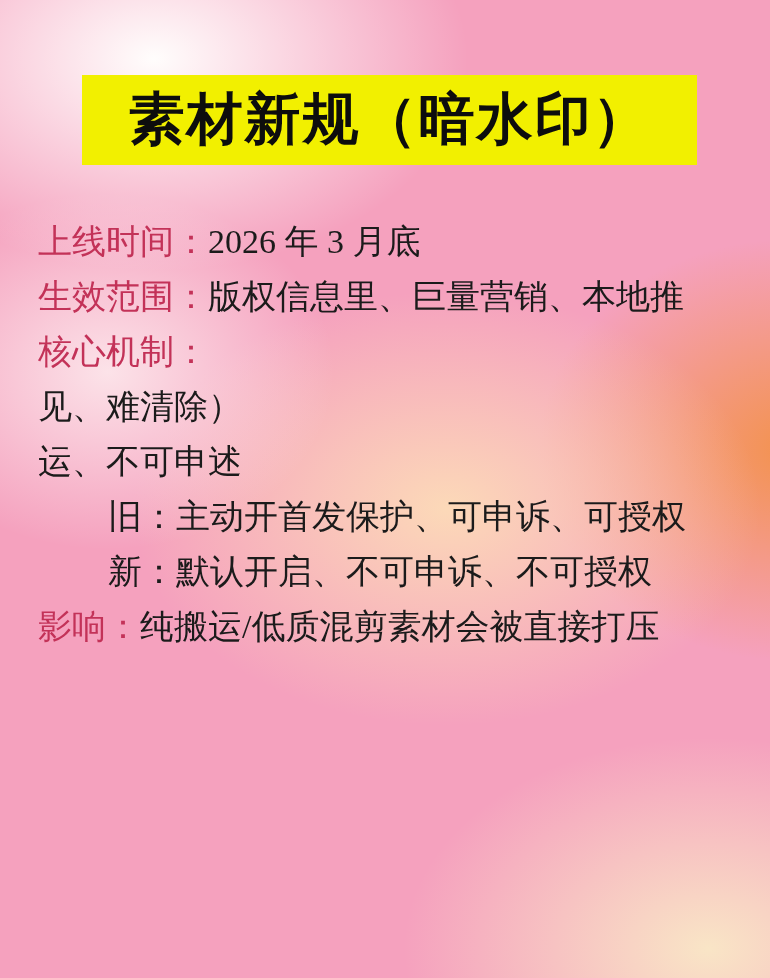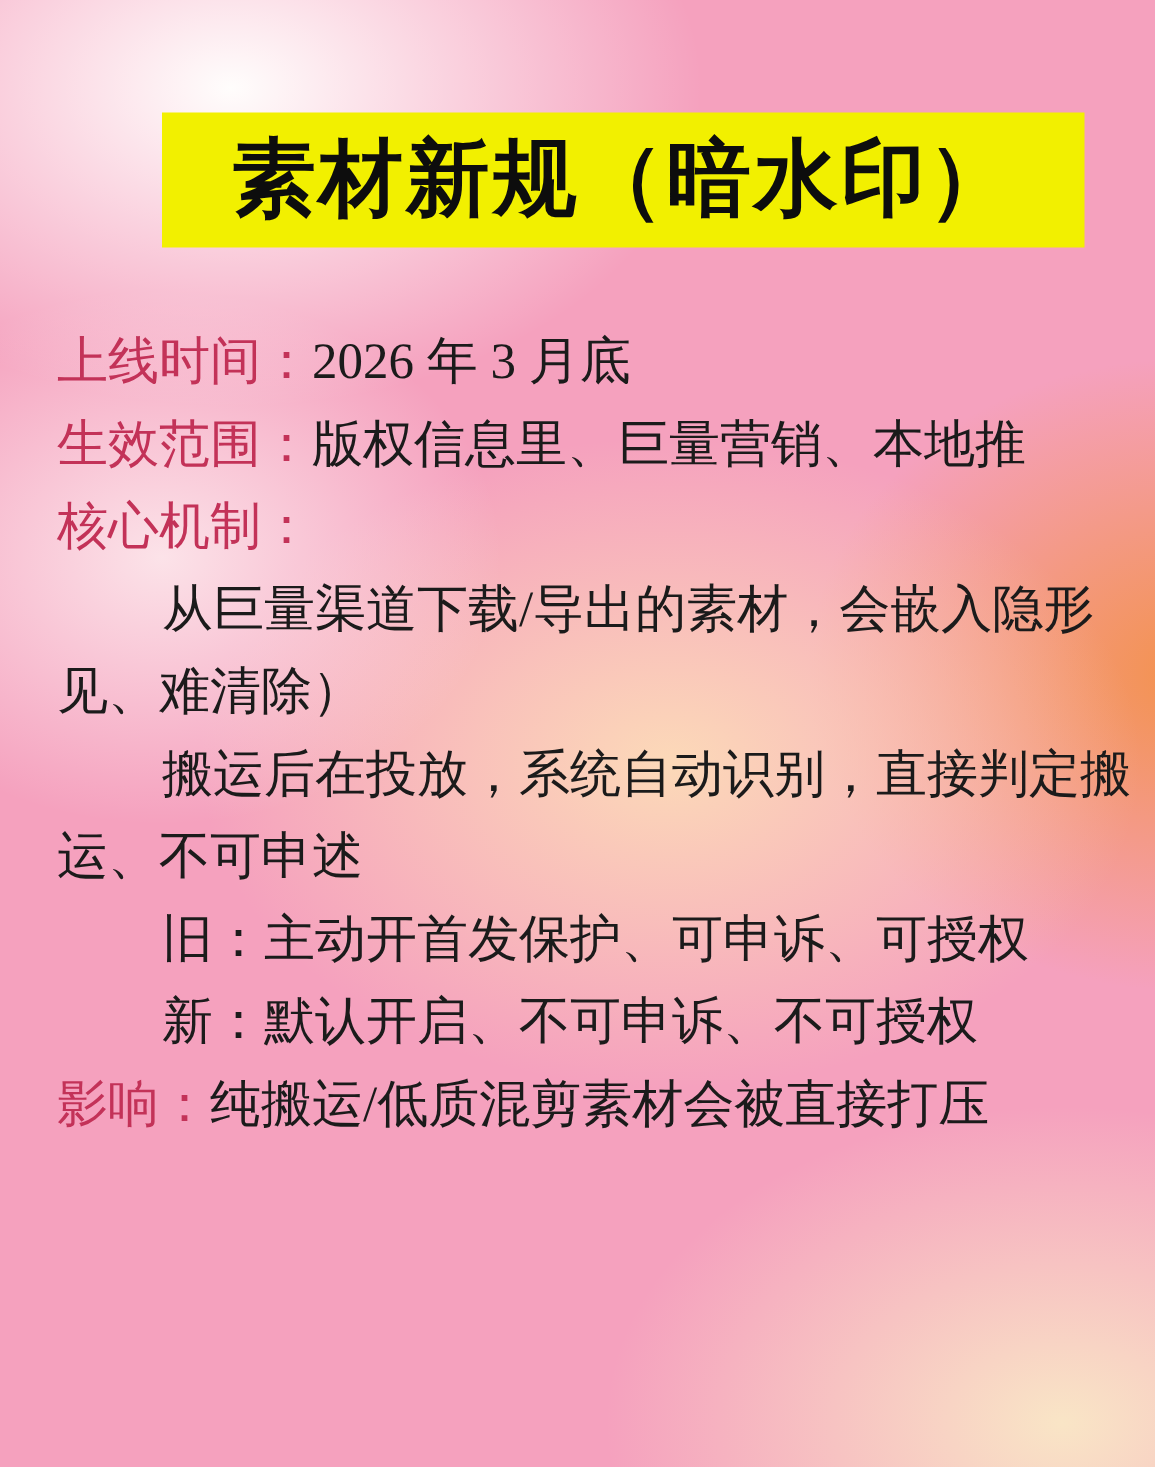--- a/index.html
+++ b/index.html
@@ -18,21 +18,20 @@
       radial-gradient(ellipse 42% 26% at 14% 38%, rgba(253,238,240,0.85) 0%, rgba(253,238,240,0) 70%),
       radial-gradient(ellipse 55% 30% at 58% 52%, var(--bg-peach, #FCD9B8) 0%, rgba(252,217,184,0) 74%),
       radial-gradient(ellipse 46% 30% at 103% 46%, var(--bg-orange, #F3924D) 0%, rgba(243,146,77,0) 72%),
       radial-gradient(ellipse 55% 30% at 92% 97%, var(--bg-cream, #F9E5C6) 0%, rgba(249,229,198,0) 72%);
   }
 
   .title-row {
     position: absolute;
     left: 82px;
     top: 75px;
-    margin-left: 26px;
   }
   .title-highlight {
     width: 615px;
     height: 90px;
     background: var(--highlight-yellow, #F2F000);
     display: flex;
     align-items: center;
     justify-content: center;
   }
   .title-text {
@@ -81,32 +80,26 @@
   </div>
 
   <div class="line">
     <span class="label">生效范围：</span><span class="text">版权信息里、巨量营销、本地推</span>
   </div>
 
   <div class="line">
     <span class="label">核心机制：</span><span class="text"></span>
   </div>
 
-  <div class="line indent">
-    <span class="label"></span><span class="text">从巨量渠道下载/导出的素材，会嵌入隐形</span>
-  </div>
 
 
   <div class="line">
     <span class="label"></span><span class="text">见、难清除）</span>
   </div>
 
-  <div class="line indent">
-    <span class="label"></span><span class="text">搬运后在投放，系统自动识别，直接判定搬</span>
-  </div>
 
   <div class="line">
     <span class="label"></span><span class="text">运、不可申述</span>
   </div>
 
 
 
   <div class="line indent">
     <span class="label"></span><span class="text">旧：主动开首发保护、可申诉、可授权</span>
   </div>

